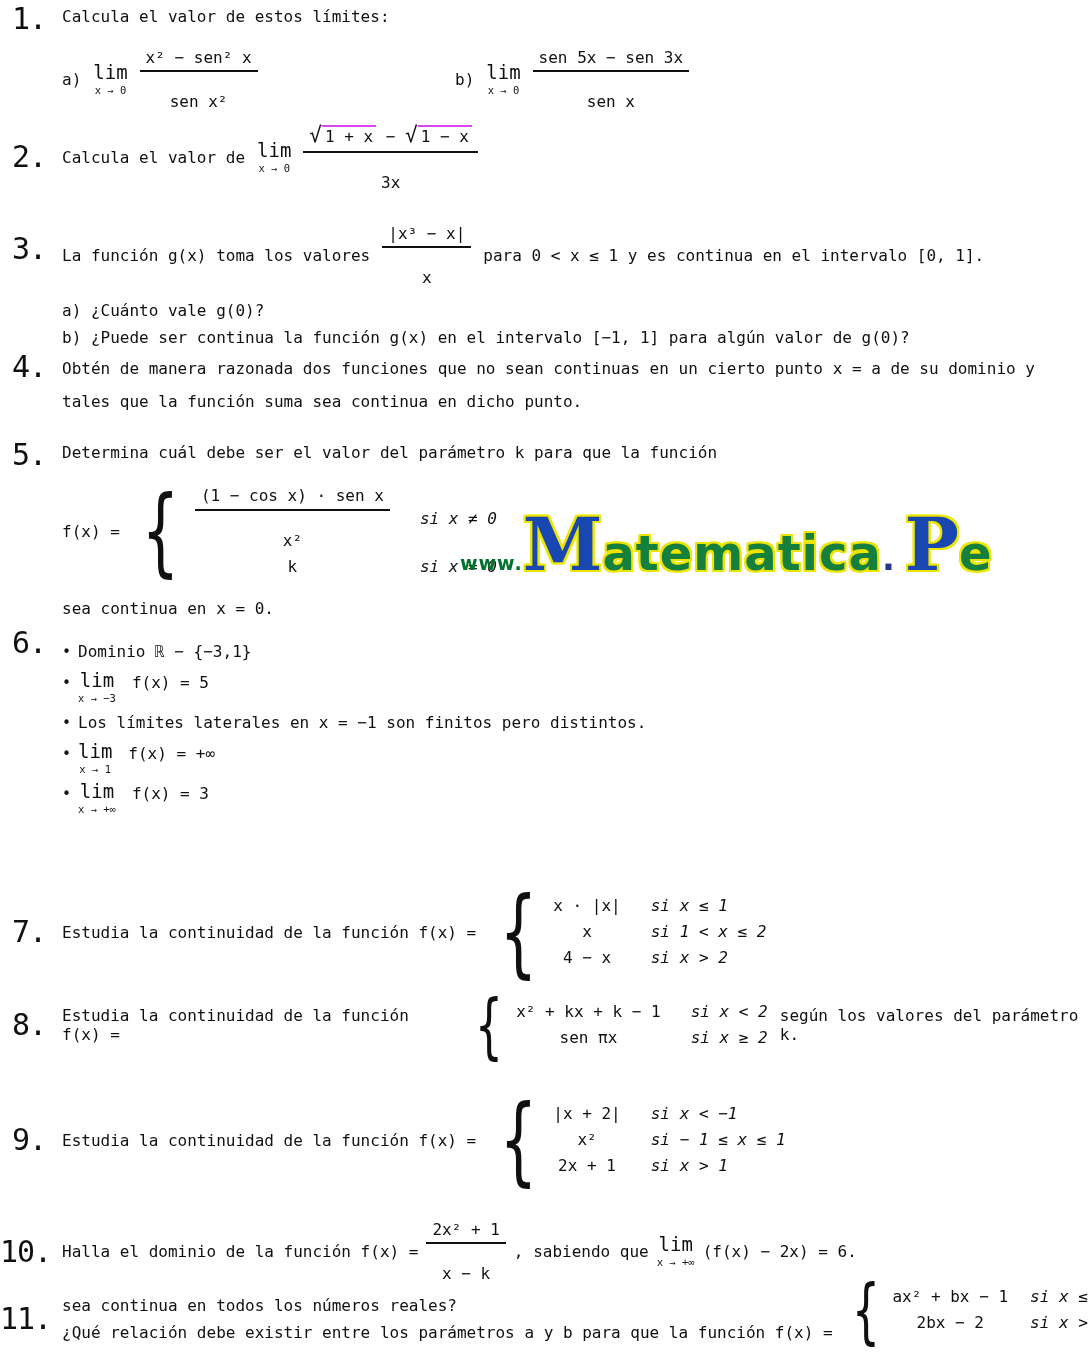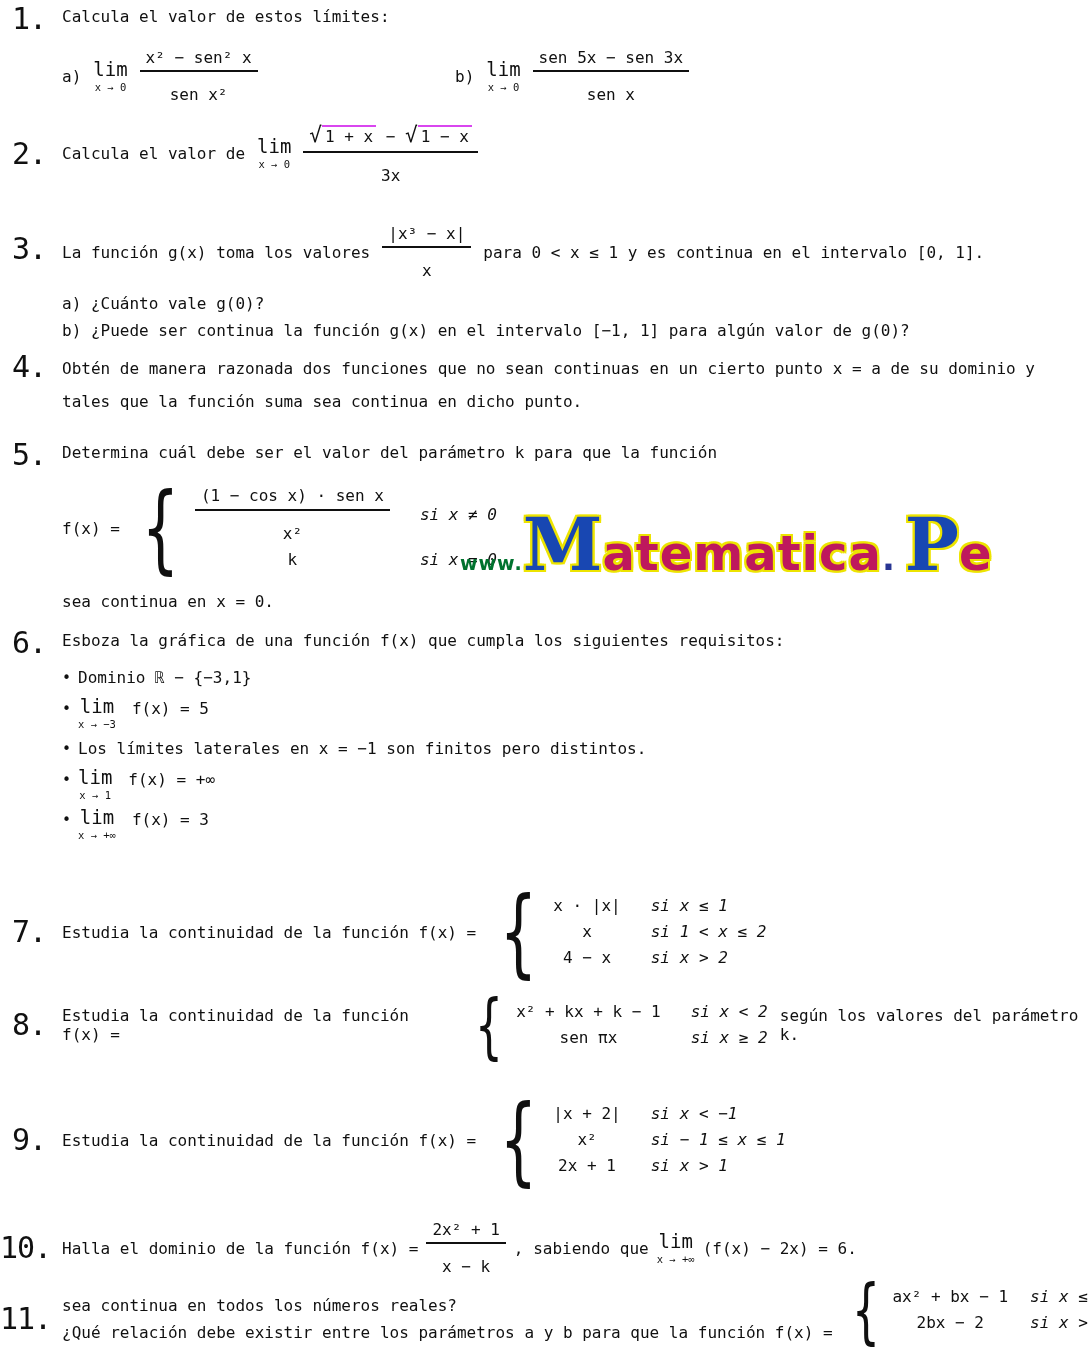--- a/index.html
+++ b/index.html
@@ -16,21 +16,21 @@
   }
   .body{margin-left:16px;}
   .line{line-height:26px;}
   
   .lim{display:inline-flex;flex-direction:column;align-items:center;line-height:1.05;flex:none;}
   .lim-w{font-size:19px;}
   .lim-s{font-size:10.5px;margin-top:2px;letter-spacing:0;}
   
   .frac{display:inline-flex;flex-direction:column;align-items:center;text-align:left;line-height:1.45;flex:none;}
   .frac-n{padding:0 6px 1px;border-bottom:2px solid #101010;white-space:nowrap;}
-  .frac-d{padding:11px 6px 0;white-space:nowrap;}
+  .frac-d{padding:18px 6px 0;white-space:nowrap;}
   
   .sqrt{white-space:nowrap;}
   .rsign{font-size:21px;}
   .rad{border-top:2px solid #d946ef;padding:0 3px;}
   
   .pw{display:flex;align-items:center;flex:none;}
   .brace{
     font-family:"DejaVu Sans",sans-serif;font-weight:400;line-height:0.92;
     transform:scaleX(0.62);transform-origin:center;margin-right:-6px;flex:none;
   }
@@ -51,21 +51,21 @@
   .b-rest{margin-left:16px;line-height:23px;}
   
   .logo{position:absolute;left:460px;top:516px;display:flex;align-items:baseline;white-space:nowrap;}
   .oline{
     text-shadow:-2px -2px 0 #ede400, 2px -2px 0 #ede400, -2px 2px 0 #ede400, 2px 2px 0 #ede400,
                 -2px 0 0 #ede400, 2px 0 0 #ede400, 0 -2px 0 #ede400, 0 2px 0 #ede400;
   }
   .l-www{font-size:19px;font-weight:bold;color:#00722e;letter-spacing:1px;font-family:"DejaVu Sans",sans-serif;}
   .l-M,.l-P{font-family:"DejaVu Serif",serif;font-weight:bold;font-size:72px;color:#1847b2;line-height:.8;}
   .l-P{margin-left:10px;}
-  .l-rest,.l-e{font-family:"DejaVu Sans",sans-serif;font-weight:bold;font-size:48px;color:#be185d;letter-spacing:1px;line-height:.8;}
+  .l-rest,.l-e{font-family:"DejaVu Sans",sans-serif;font-weight:bold;font-size:48px;color:#15803d;letter-spacing:1px;line-height:.8;}
   .l-dot{font-size:34px;color:#283593;font-weight:bold;font-family:"DejaVu Sans",sans-serif;}
   .k-val{display:block;text-align:center;line-height:24px;}
   .tail-line{margin-top:17px;line-height:26px;}
   .wrapline{line-height:33px;white-space:nowrap;}
   .qline{line-height:27px;white-space:nowrap;}
 </style>
 </head>
 <body>
 
 <div class="page">
@@ -170,21 +170,20 @@
       <span class="l-M oline">M</span>
       <span class="l-rest oline">atematica</span>
       <span class="l-dot">.</span>
       <span class="l-P oline">P</span>
       <span class="l-e oline">e</span>
   </div>
 
   <div class="ex" style="top:628px;">
     <div class="num">6.</div>
     <div class="body">
-      <div class="line">Esboza la gráfica de una función f(x) que cumpla los siguientes requisitos:</div>
       <div class="bullets">
         <div class="bullet">
           <span class="dot">•</span>
           <span class="b-text">Dominio ℝ − {−3,1}</span>
         </div>
         <div class="bullet">
           <span class="dot">•</span>
           <span class="lim">
             <span class="lim-w">lim</span>
             <span class="lim-s">x → −3</span>

